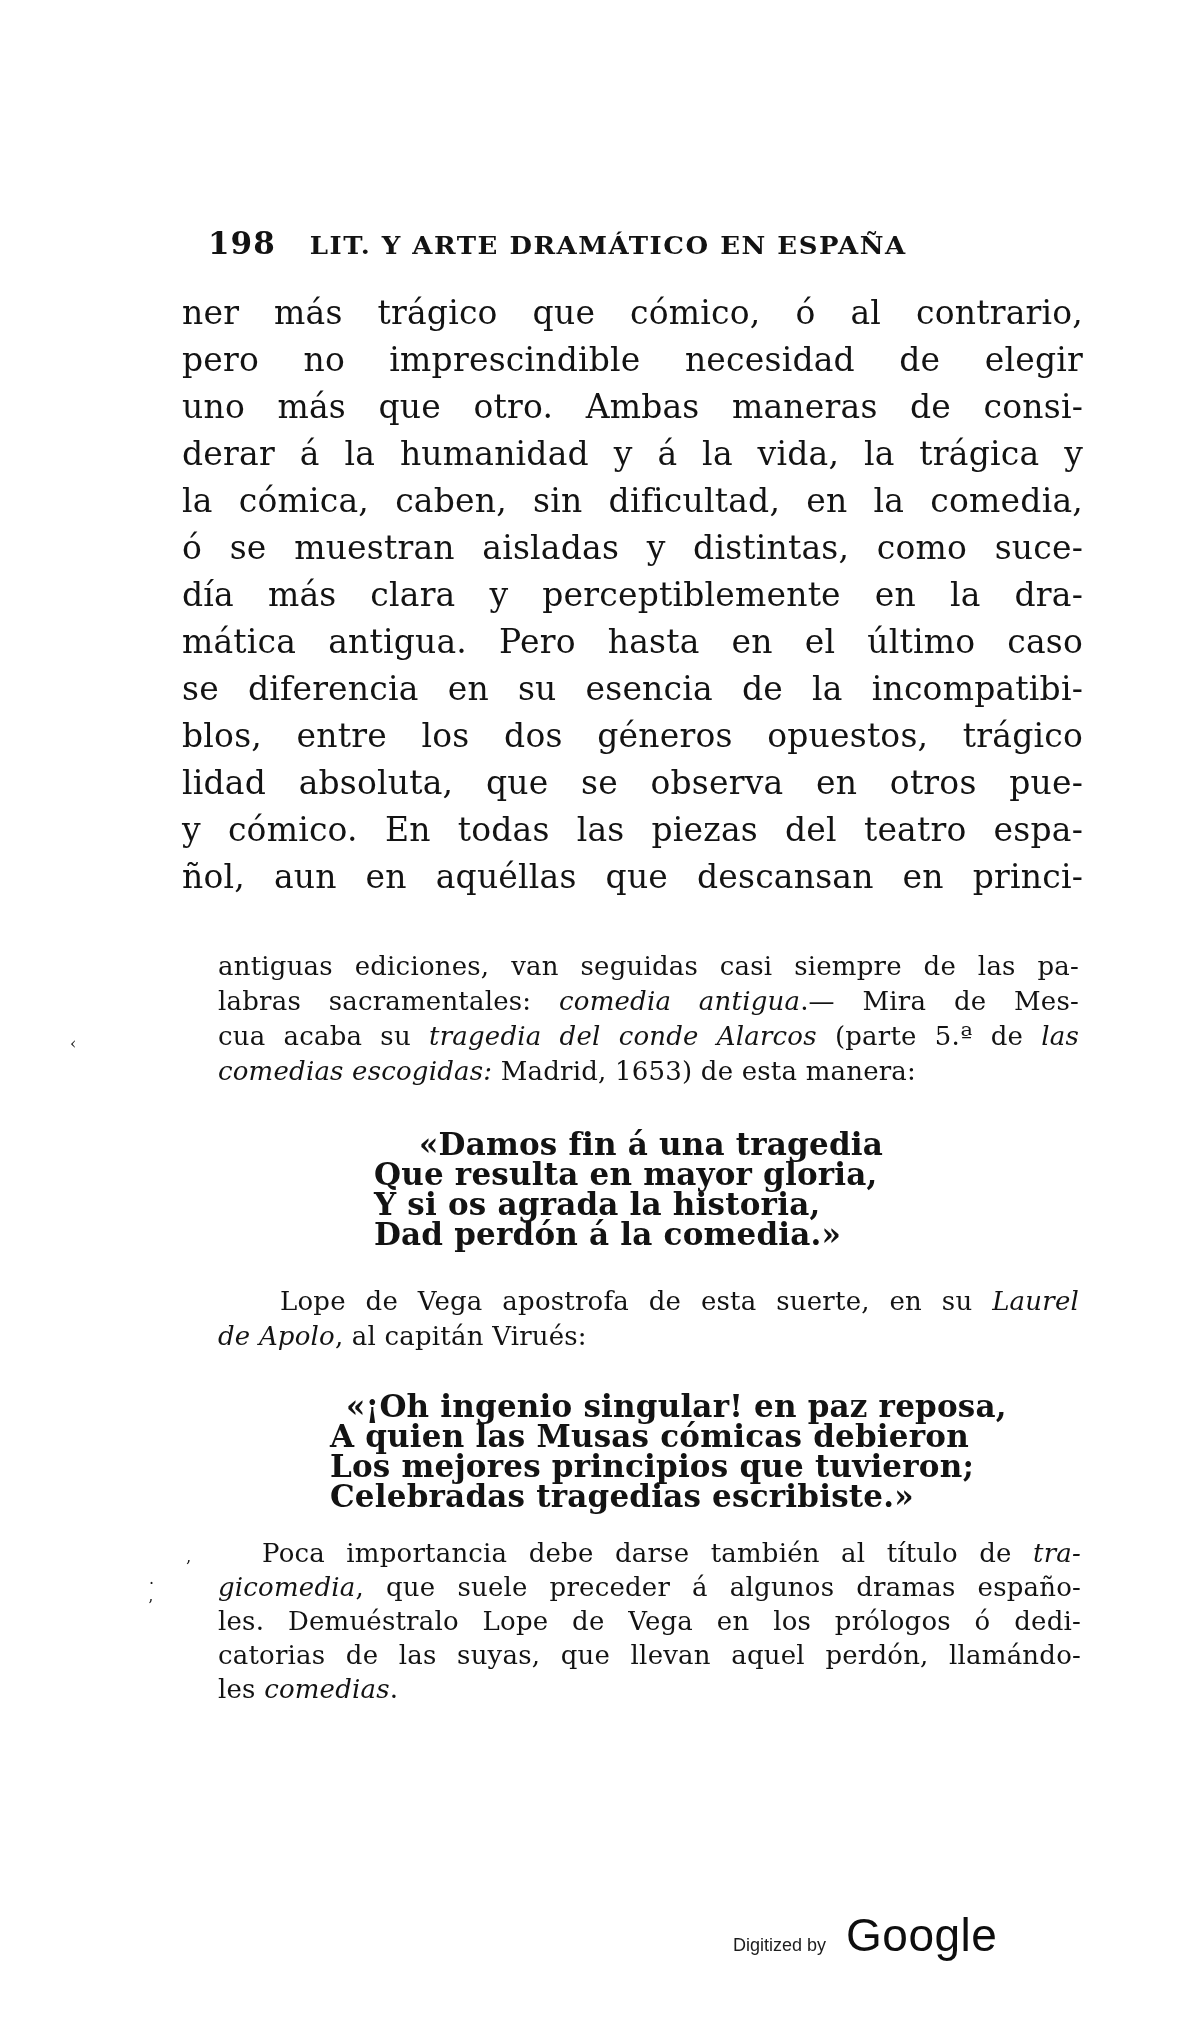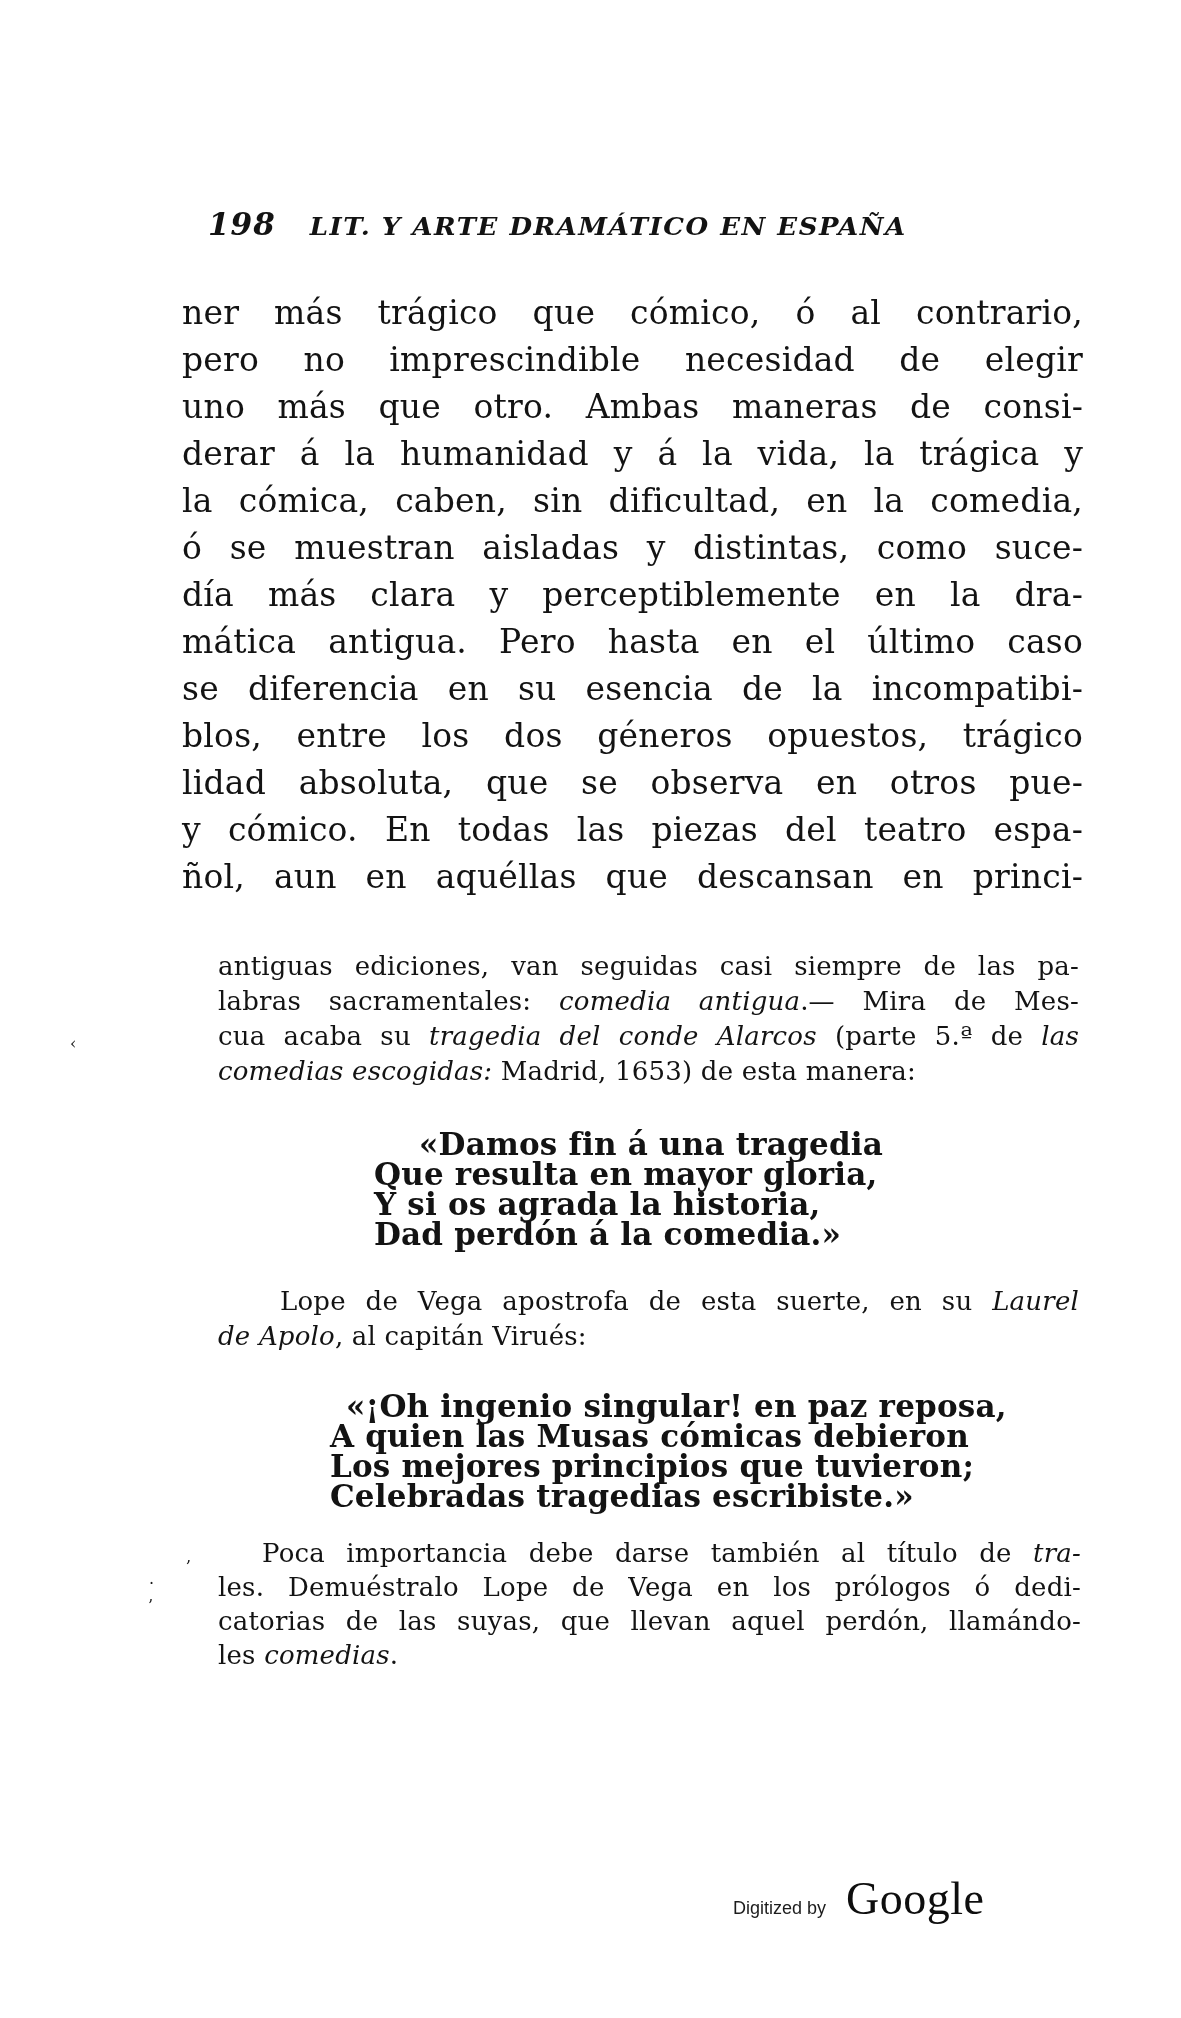--- a/index.html
+++ b/index.html
@@ -8,26 +8,25 @@
     width: 1181px;
     height: 2018px;
     background: #ffffff;
     overflow: hidden;
     font-family: "DejaVu Serif", serif;
     color: #131313;
   }
   
   .header {
     position: absolute;
-    top: 206px; left: 208px;
+    top: 225px; left: 208px;
     display: flex;
     align-items: baseline;
     gap: 34px;
     white-space: nowrap;
-    font-style: italic;
   }
   .pagenum {
     font-size: 31px;
     letter-spacing: 1px;
     font-weight: 600;
   }
   .htitle {
     font-size: 26px;
     font-weight: 700;
     letter-spacing: 1.5px;
@@ -82,24 +81,25 @@
     align-items: baseline;
     gap: 20px;
     white-space: nowrap;
   }
   .dby {
     font-family: "Liberation Sans", sans-serif;
     font-size: 18px;
     color: #1c1c1c;
   }
   .glogo {
-    font-family: Liberation Serif, serif;
+    font-family: Liberation Sans, sans-serif;
     font-size: 46px;
     color: #0e0e0e;
     letter-spacing: 0.5px;
+    margin-top: 36px;
   }
   
   .artifact {
     position: absolute;
     font-size: 16px;
     color: #1a1a1a;
     line-height: 1;
   }
 </style>
 </head>
@@ -149,20 +149,21 @@
 
   <div class="verse verse2">
       <div class="vline">«¡Oh ingenio singular! en paz reposa,</div>
       <div class="vline">A quien las Musas cómicas debieron</div>
       <div class="vline">Los mejores principios que tuvieron;</div>
       <div class="vline">Celebradas tragedias escribiste.»</div>
     </div>
 
   <div class="fn para3">
       <div class="fline just"><span>Poca importancia debe darse también al título de </span><span class="it">tra-</span></div>
+      <div class="fline just"><span class="it">gicomedia</span><span>, que suele preceder á algunos dramas españo-</span></div>
       <div class="fline just">les.  Demuéstralo Lope de Vega en los prólogos ó dedi-</div>
       <div class="fline just">catorias de las suyas, que llevan aquel perdón, llamándo-</div>
       <div class="fline"><span>les </span><span class="it">comedias</span><span>.</span></div>
     </div>
 
   <div class="footer">
     <span class="dby">Digitized by</span>
     <span class="glogo">Google</span>
   </div>
 

